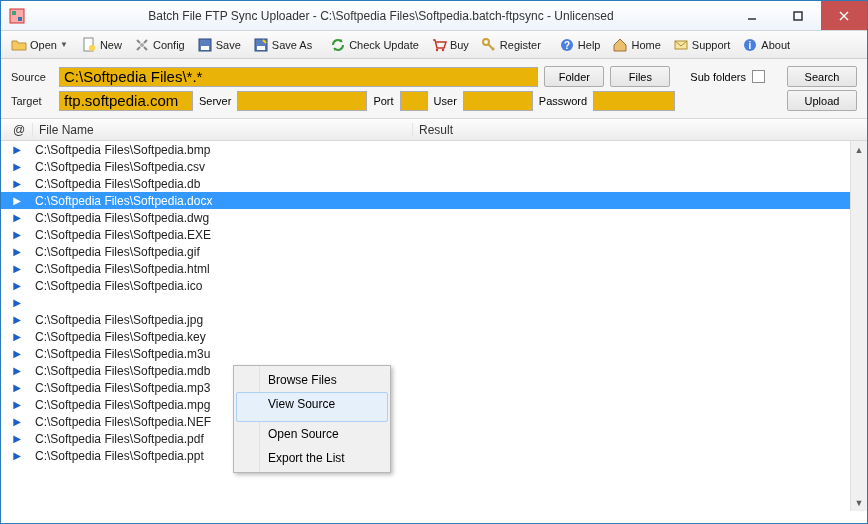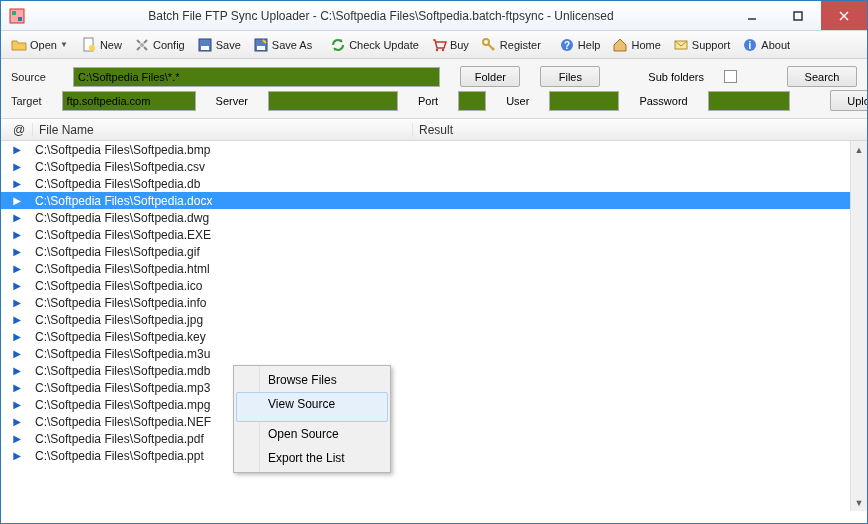--- a/index.html
+++ b/index.html
@@ -13,23 +13,23 @@
 .winbtn.close { background: #c75050; color: #fff; font-size: 14px; }
 .winbtn svg { width: 10px; height: 10px; }
 
 .toolbar { height: 28px; background: linear-gradient(#fcfcfc,#ececec); border-bottom: 1px solid #d0d0d0; display: flex; align-items: center; padding: 0 4px; gap: 0; }
 .tbtn { display: flex; align-items: center; gap: 3px; padding: 2px 5px; font-size: 11px; color: #222; border: 1px solid transparent; border-radius: 2px; cursor: default; }
 .tbtn .ico { width: 16px; height: 16px; display: inline-flex; align-items: center; justify-content: center; }
 .tdrop { width: 9px; display:inline-block; font-size:8px; color:#555; }
 .tsep { width: 6px; }
 
 .filters { background: #f6f6f6; border-bottom: 1px solid #d8d8d8; padding: 4px 10px; }
-.frow { display: flex; align-items: center; gap: 20px; margin: 3px 0; font-size: 11px; }
+.frow { display: flex; align-items: center; gap: 6px; margin: 3px 0; font-size: 11px; }
 .frow label { width: 42px; color: #222; }
-.txt { border: 1px solid #abadb3; background:#4d7c0f; padding: 2px 4px; font-size: 11px; height: 20px; }
+.txt { border: 1px solid #abadb3; background:#eab308; padding: 2px 4px; font-size: 15px; height: 20px; }
 .btn { border: 1px solid #acacac; background: linear-gradient(#f5f5f5,#e5e5e5); padding: 2px 10px; font-size: 11px; height: 21px; border-radius: 2px; cursor: default; min-width: 60px; }
 .btn.wide { min-width: 70px; }
 .chk { width: 13px; height: 13px; border: 1px solid #8d8d8d; background:#fff; display:inline-block; }
 
 .listhead { height: 22px; background: linear-gradient(#fdfdfd,#ececec); border-bottom: 1px solid #d8d8d8; display: flex; align-items: center; font-size: 12px; color: #333; }
 .lh-at { width: 32px; padding-left: 12px; border-right: 1px solid #e4e4e4; }
 .lh-fn { flex: 0 0 380px; padding-left: 6px; border-right: 1px solid #e4e4e4; }
 .lh-res { flex: 1; padding-left: 6px; }
 .lh-scroll { width: 18px; }
 
@@ -267,21 +267,20 @@
       <div class="row">
         <span class="arrow">▶</span>
         <span class="fn">C:\Softpedia Files\Softpedia.html</span>
       </div>
       <div class="row">
         <span class="arrow">▶</span>
         <span class="fn">C:\Softpedia Files\Softpedia.ico</span>
       </div>
       <div class="row">
         <span class="arrow">▶</span>
-        <span class="fn">C:\Softpedia Files\Softpedia.info</span>
       </div>
       <div class="row">
         <span class="arrow">▶</span>
         <span class="fn">C:\Softpedia Files\Softpedia.jpg</span>
       </div>
       <div class="row">
         <span class="arrow">▶</span>
         <span class="fn">C:\Softpedia Files\Softpedia.key</span>
       </div>
       <div class="row">

